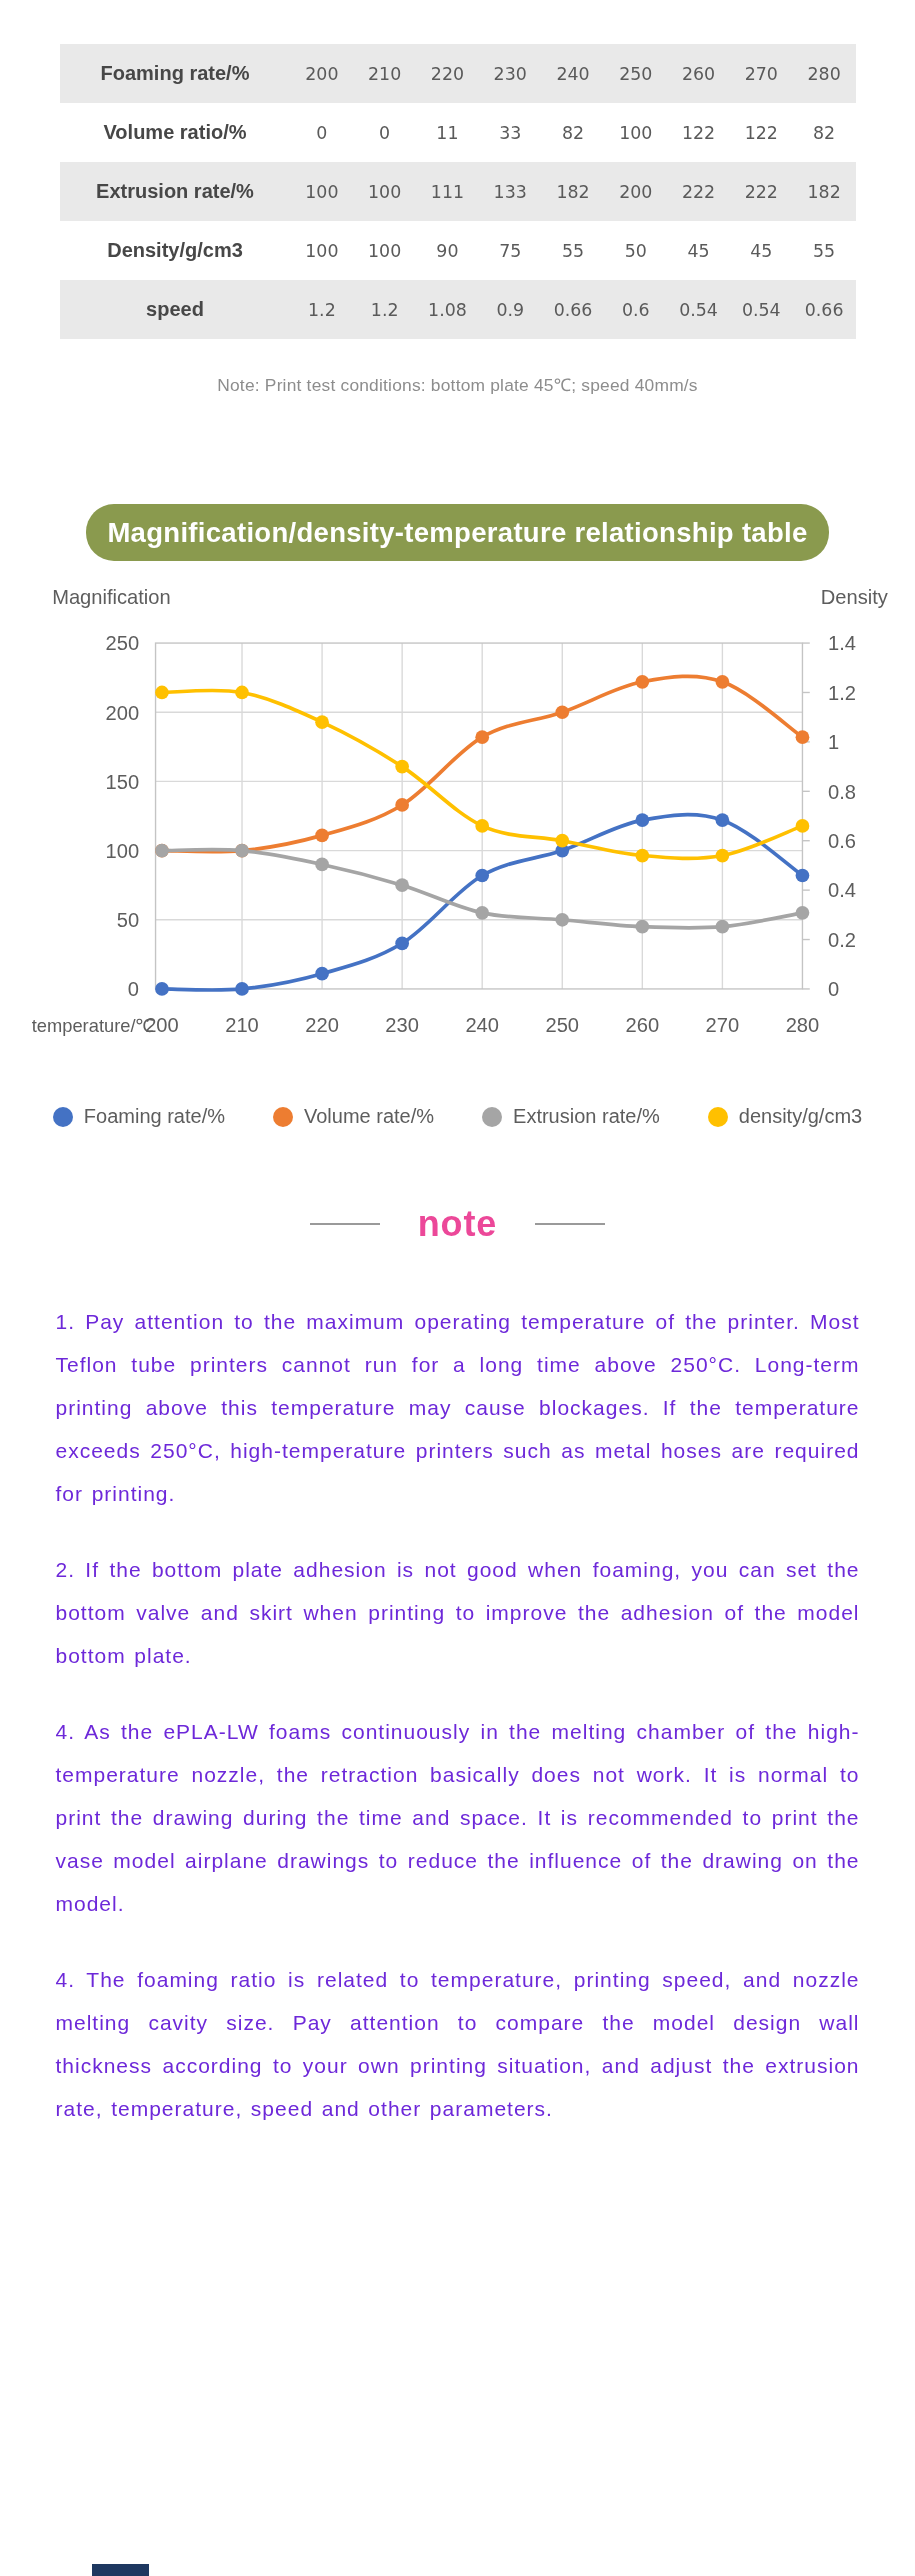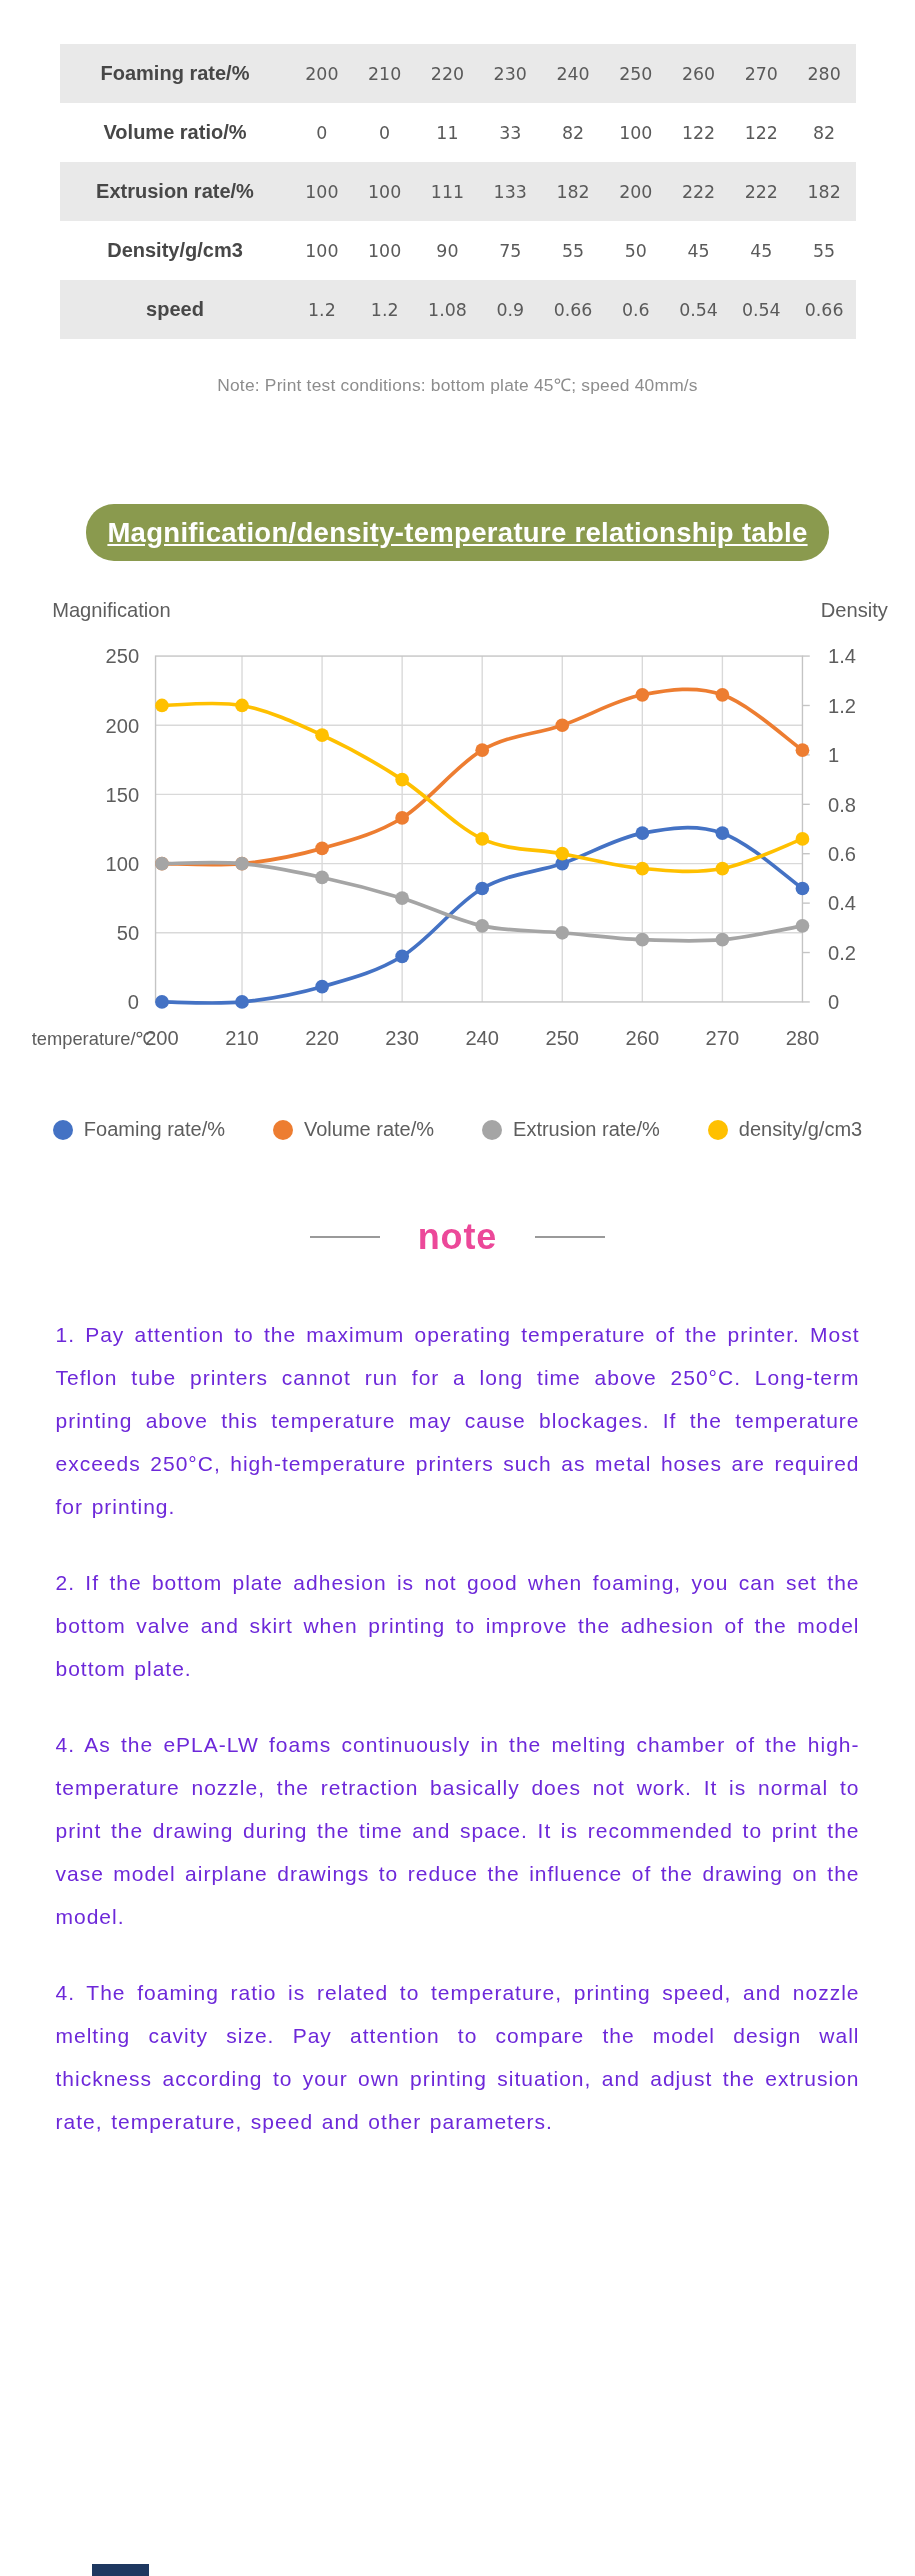--- a/index.html
+++ b/index.html
@@ -12,21 +12,21 @@
   .banner2 { width:743px; margin:108px auto 0; font-size:27.5px; }
 
   .ftable { width:796px; margin:44px auto 0; }
   .trow { display:grid; grid-template-columns:231px repeat(9,1fr); height:59px; align-items:center; }
   .trow.shaded { background:#e9e9e9; }
   .tlabel { font-weight:bold; font-size:20px; color:#474747; text-align:center; }
   .tval { font-family:"DejaVu Sans", sans-serif; font-size:17.4px; color:#5a5a5a; text-align:center; }
 
   .footnote { margin-top:33px; text-align:center; font-size:17.4px; color:#8d8d8d; letter-spacing:0.2px; }
 
-  .chart-wrap { width:915px; margin:17px auto;text-decoration:underline; }
+  .chart-wrap { width:915px; margin:4px auto;text-decoration:underline; }
   #chart text { font-family:"Liberation Sans", sans-serif; fill:#5d5d5d; font-size:22px; }
   #chart text.small { font-size:20px; }
 
   .legend { display:flex; justify-content:center; align-items:center; gap:48px; margin-top:22px; height:27.5px; }
   .legend-item { display:flex; align-items:center; gap:11px; }
   .legend-dot { width:20px; height:20px; border-radius:50%; flex:0 0 auto; }
   .legend-label { font-size:20px; color:#5d5d5d; }
 
   .note-head { display:flex; justify-content:center; align-items:center; gap:38px; margin-top:64px; height:59px; }
   .note-head .dash { width:70px; height:1.8px; background:#9a9a9a; }
@@ -103,21 +103,21 @@
         <div class="tval">0.66</div>
         <div class="tval">0.6</div>
         <div class="tval">0.54</div>
         <div class="tval">0.54</div>
         <div class="tval">0.66</div>
       </div>
     </div>
 
   <p class="footnote">Note: Print test conditions: bottom plate 45℃; speed 40mm/s</p>
 
-  <div class="banner banner2" style="background: rgb(138, 154, 78); text-decoration: underline;">
+  <div class="banner banner2" style="background: rgb(138, 154, 78);">
     <span>Magnification/density-temperature relationship table</span>
   </div>
 
   <div class="chart-wrap">
     <svg id="chart" width="915" height="513" viewBox="0 0 1000 560">
         <line x1="170" y1="387.4" x2="877" y2="387.4" stroke="#d9d9d9" stroke-width="1.5"></line>
         <line x1="170" y1="311.79999999999995" x2="877" y2="311.79999999999995" stroke="#d9d9d9" stroke-width="1.5"></line>
         <line x1="170" y1="236.20000000000002" x2="877" y2="236.20000000000002" stroke="#d9d9d9" stroke-width="1.5"></line>
         <line x1="170" y1="160.59999999999997" x2="877" y2="160.59999999999997" stroke="#d9d9d9" stroke-width="1.5"></line>
         <line x1="264.5" y1="85" x2="264.5" y2="463" stroke="#d9d9d9" stroke-width="1.5"></line>

